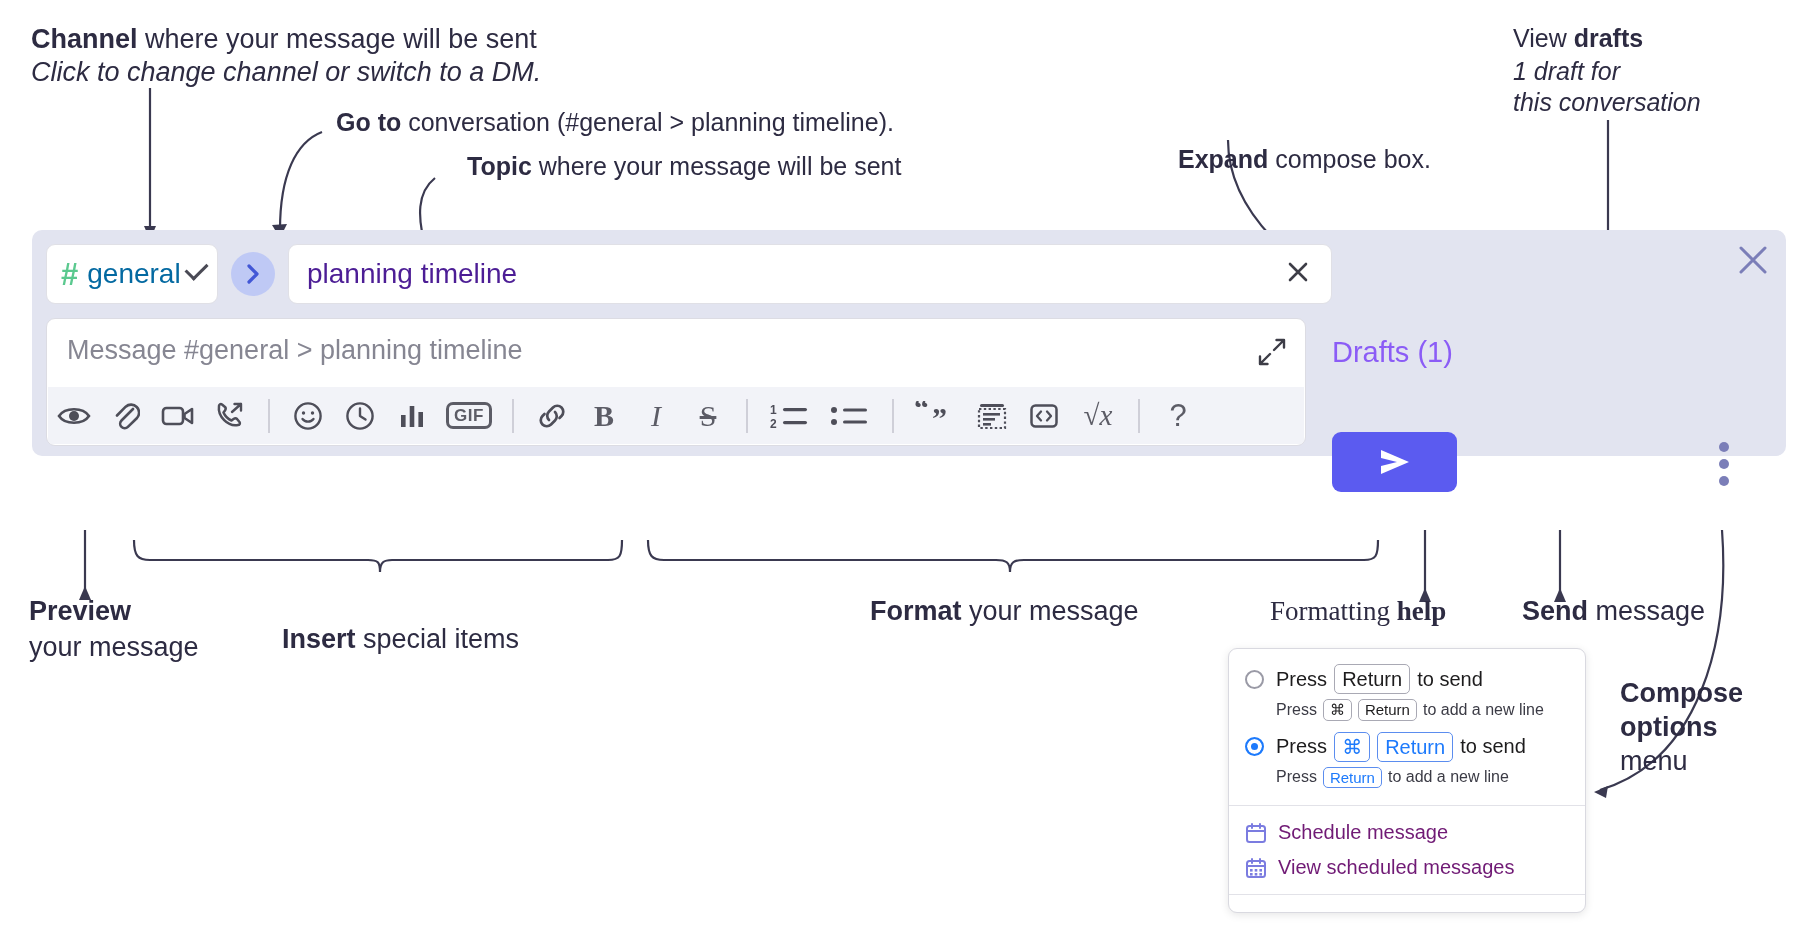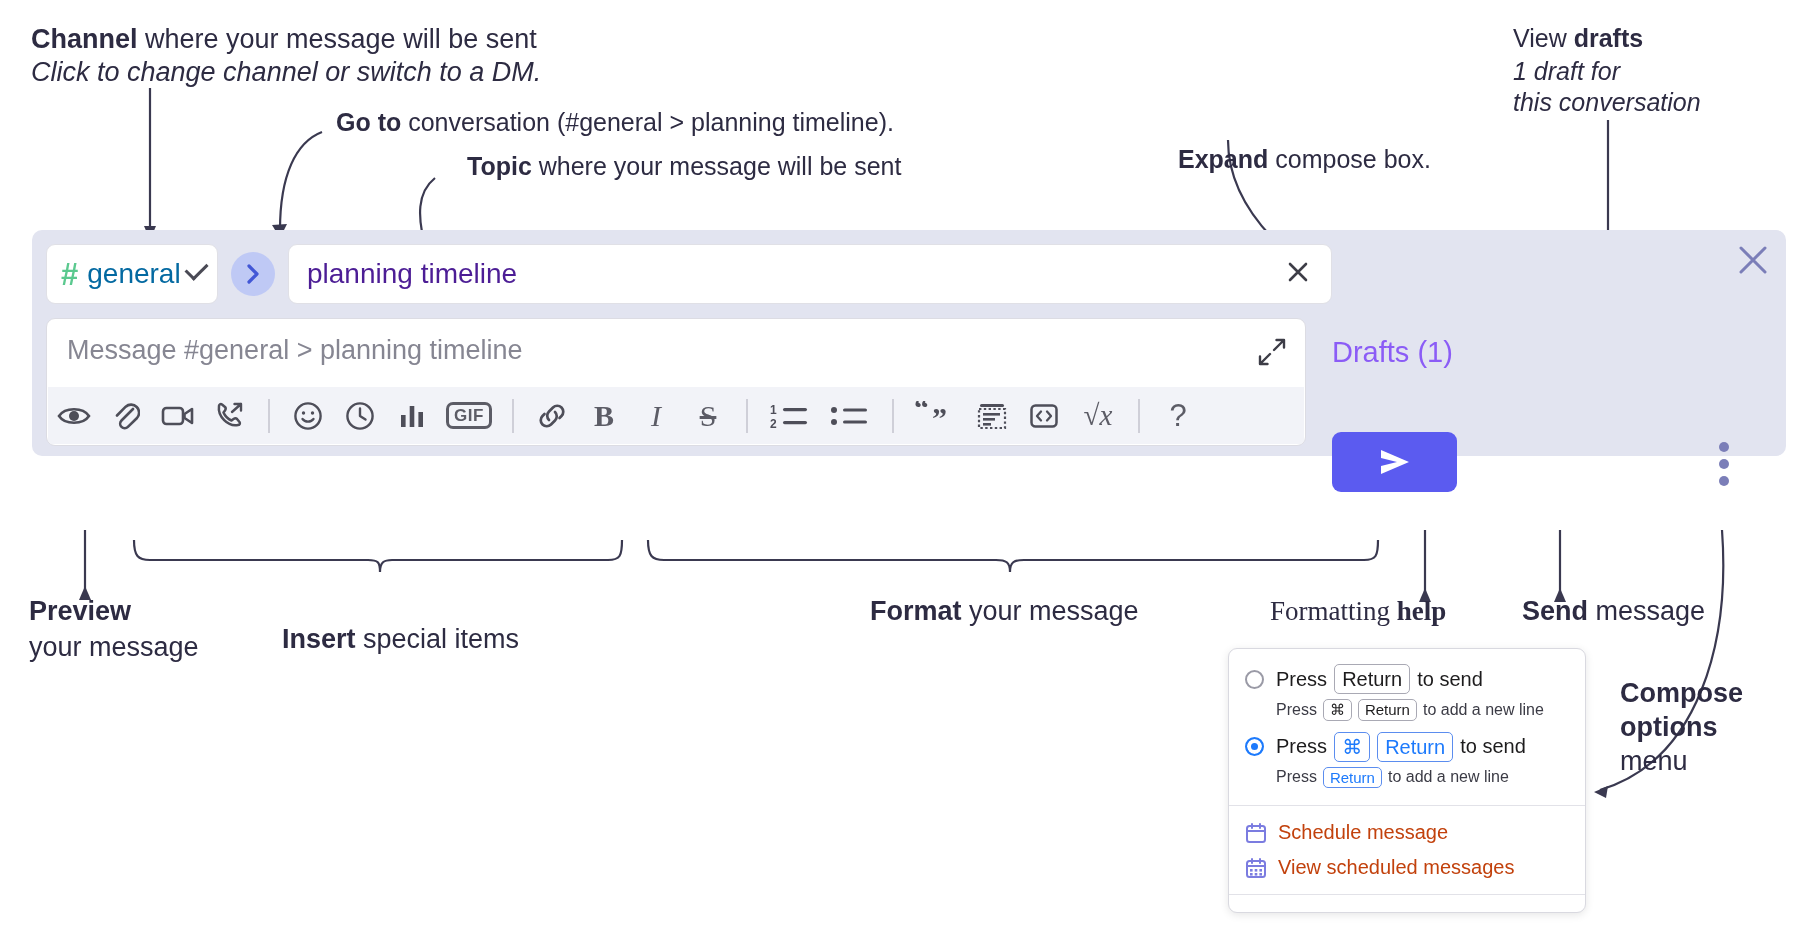--- a/index.html
+++ b/index.html
@@ -77,21 +77,21 @@
   .radio.on{border-color:#1d7afc;background:#1d7afc;box-shadow:inset 0 0 0 4px #fff;}
   .mtxt{font-size:20px;color:#1d1c1d;display:flex;align-items:center;gap:7px;white-space:nowrap;}
   .msub{font-size:16px;color:#3b3b45;display:flex;align-items:center;gap:6px;
         padding:2px 16px 8px 47px;white-space:nowrap;}
   kbd{font-family:"Liberation Sans",sans-serif;border:1.5px solid #a9a9b4;border-radius:5px;
       padding:1px 7px;background:#fff;color:#1d1c1d;line-height:1.3;display:inline-block;}
   kbd.sm{font-size:15px;padding:0 6px;}
   kbd.blue{border-color:#5b8def;color:#1d7afc;}
   .mdiv{height:1px;background:#e2e2e8;margin:9px 0;}
   .mitem{display:flex;align-items:center;gap:11px;padding:6px 16px;cursor:pointer;
-         font-size:20px;color:#c2410c;white-space:nowrap;}
+         font-size:20px;color:#701a75;white-space:nowrap;}
   .mitem svg{display:block;flex:0 0 auto;}
 </style>
 </head>
 <body>
 
 <svg id="lines" viewBox="0 0 1814 944" xmlns="http://www.w3.org/2000/svg">
   <g fill="none" stroke="#3a3950" stroke-width="2.2">
 
     <path d="M150 88 L150 232"></path>
 

